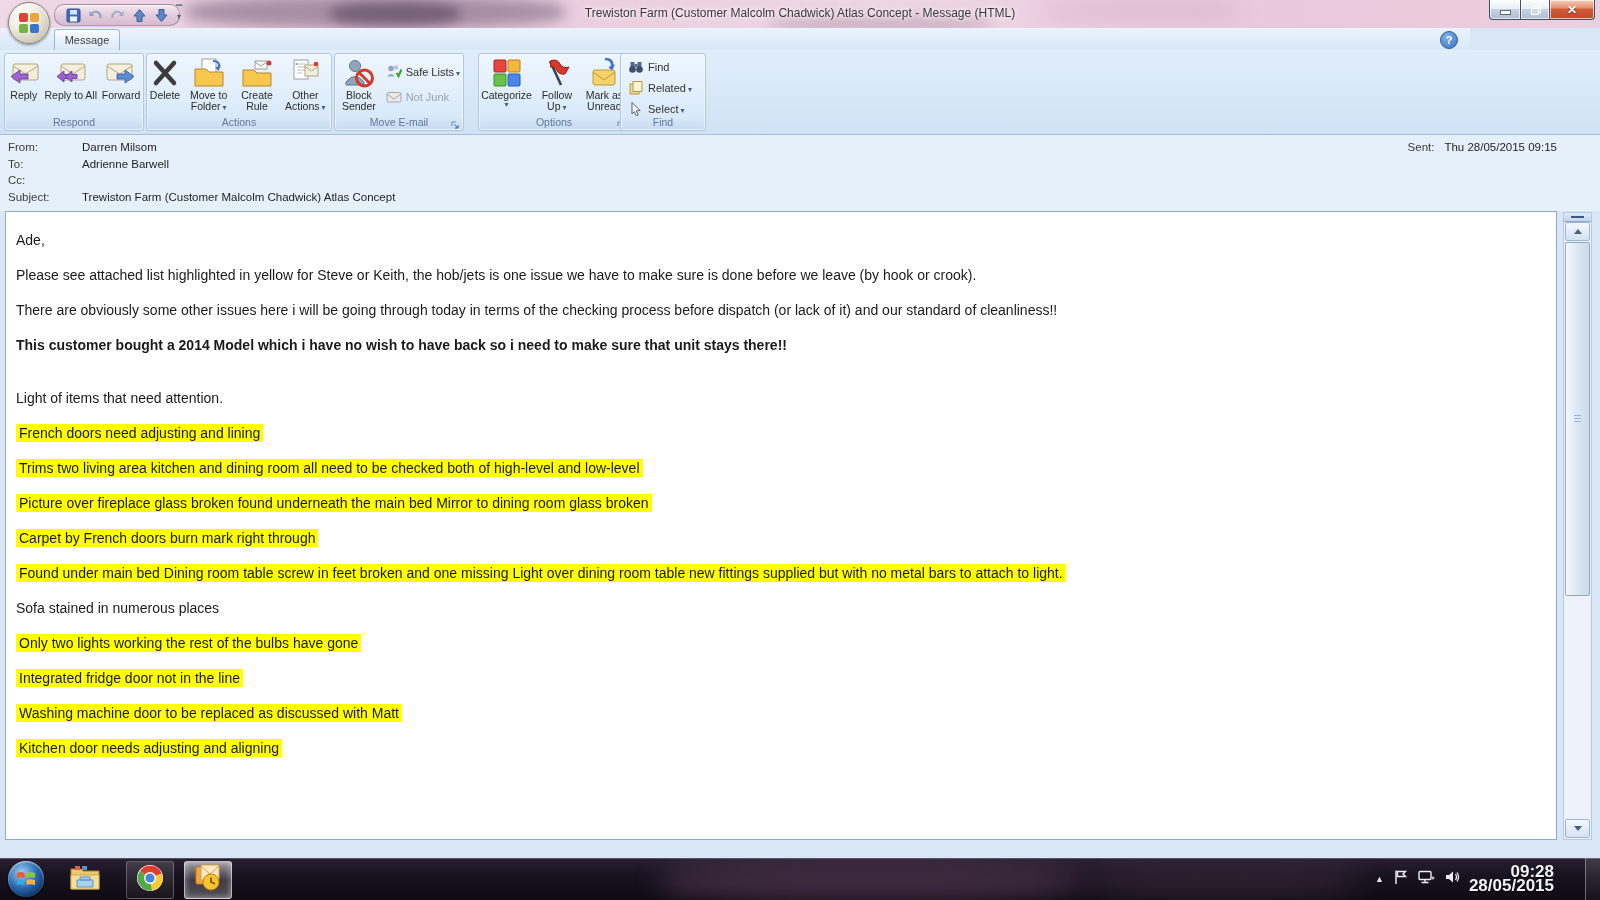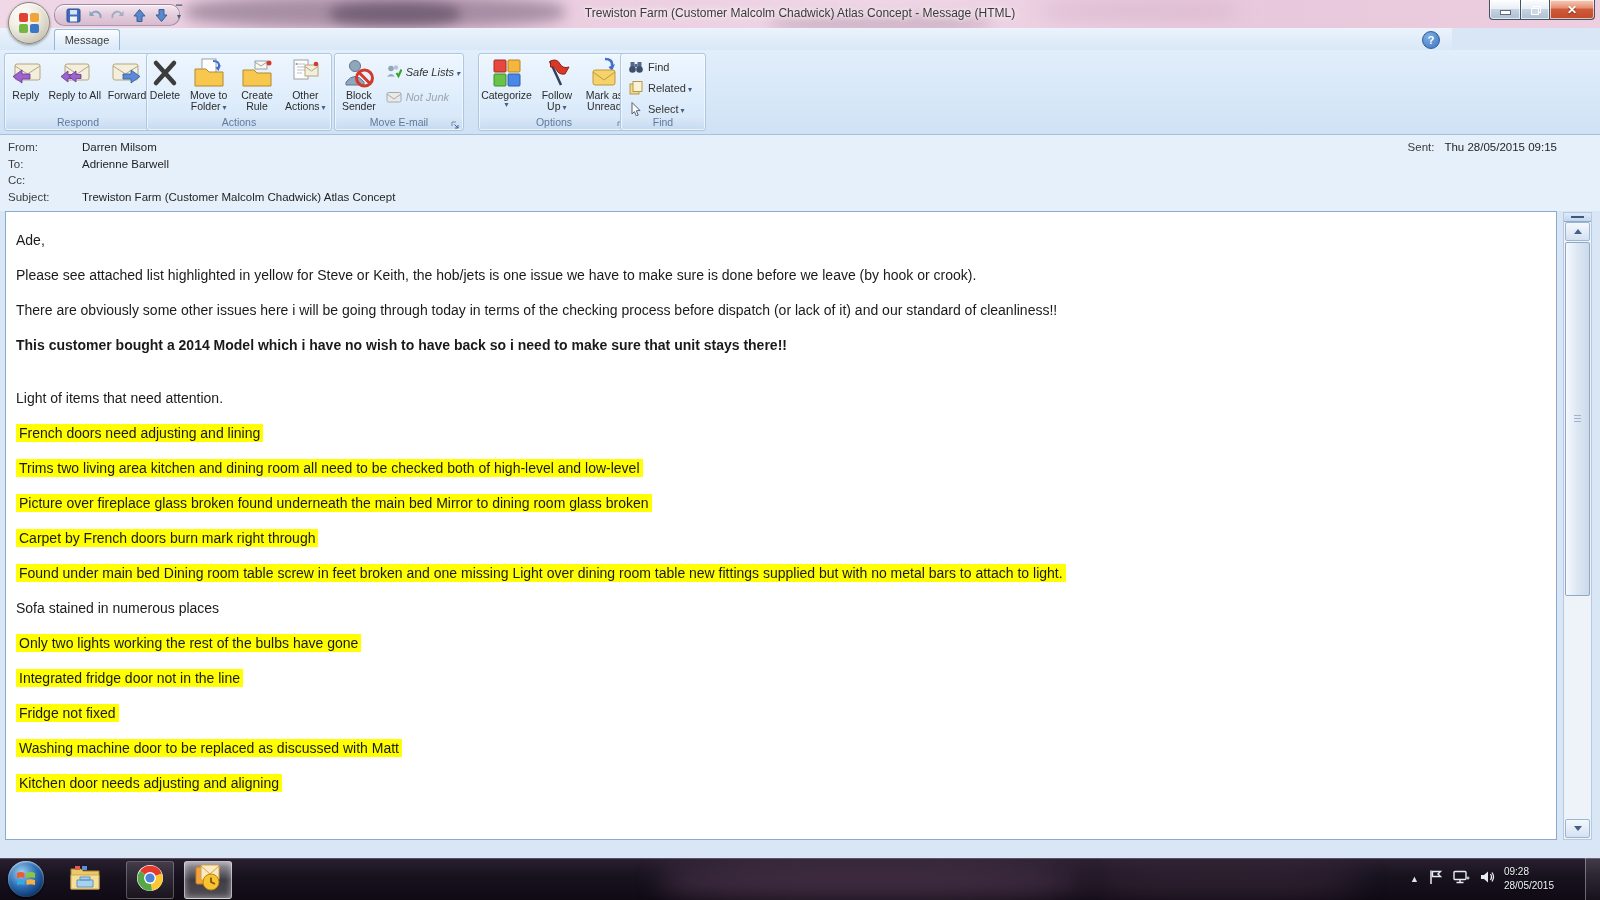--- a/index.html
+++ b/index.html
@@ -34,21 +34,21 @@
   .wbtn.close{width:44px;border-radius:0 0 4px 0;
     background:linear-gradient(180deg,#f8cdbb 0%,#e49275 40%,#d05a38 50%,#c04a2a 100%);}
   .glyph-min{width:9px;height:3px;background:#fff;border:1px solid #5d6b7a;margin-top:6px;}
   .glyph-res{width:9px;height:8px;position:relative;}
   .glyph-res:before{content:"";position:absolute;left:2px;top:0;width:6px;height:5px;border:1px solid #fff;}
   .glyph-res:after{content:"";position:absolute;left:0;top:2px;width:6px;height:5px;border:1px solid #fff;background:#cfd9e4;}
   .glyph-x{color:#fff;font-size:12px;font-weight:bold;text-shadow:0 1px 1px rgba(90,20,10,.8);}
   
   .app{position:absolute;left:0;top:28px;width:1600px;height:830px;background:#d9e6f5;}
   .tabrow{position:absolute;left:0;top:0;width:1452px;height:22px;
-    background:linear-gradient(#ebf3fc,#d9e8f7);border-bottom:1px solid #bcd2ea;}
+    background:linear-gradient(#ebf3fc,#d9e8f7);border-bottom:1px solid #bcd2ea;padding-left:18px;}
   .tab{position:absolute;left:54px;top:1px;width:64px;height:21px;line-height:21px;text-align:center;
     font-size:11px;color:#3e3e3e;border:1px solid #97b7da;border-bottom:none;border-radius:3px 3px 0 0;
     background:linear-gradient(#fdfeff,#eaf2fc 45%,#d9e8f7);}
   .helpbtn{position:absolute;right:12px;top:3px;width:16px;height:16px;border-radius:50%;
     background:radial-gradient(circle at 35% 30%,#7fb0e4,#3f74c2);border:1px solid #2d5globalThis;border:1px solid #2d5c9e;
     color:#fff;font-size:11px;font-weight:bold;text-align:center;line-height:16px;}
   .ribbon{position:absolute;left:0;top:22px;width:1600px;height:84px;
     background:linear-gradient(#e1eefb,#cfe2f5);border-bottom:1px solid #a6c0dc;}
   .rgroup{position:absolute;top:3px;height:76px;border:1px solid #aec6e2;border-radius:3px;
     background:linear-gradient(180deg,#eef6fe 0%,#e0eefc 55%,#d3e5f7 100%);
@@ -95,21 +95,21 @@
   .grip{position:absolute;left:8px;right:8px;top:50%;margin-top:-4px;}
   .grip i{display:block;height:1px;background:#9fb3cb;margin-bottom:2px;}
   
   .taskbar{position:absolute;left:0;top:858px;width:1600px;height:42px;overflow:hidden;
     background:linear-gradient(180deg,#2a2030,#191320 40%,#0f0a14);box-shadow:inset 0 1px 0 rgba(190,170,200,.35);}
   .tbtn{position:absolute;top:3px;width:46px;height:36px;border-radius:3px;display:flex;align-items:center;justify-content:center;}
   .tbtn.running{background:linear-gradient(rgba(255,255,255,.14),rgba(255,255,255,.04));border:1px solid rgba(255,255,255,.25);}
   .tbtn.active{background:linear-gradient(rgba(255,255,255,.55),rgba(255,255,255,.18) 50%,rgba(255,255,255,.28));
     border:1px solid rgba(255,255,255,.6);box-shadow:inset 0 0 6px rgba(255,255,255,.5);}
   .tray{position:absolute;right:46px;top:0;height:42px;display:flex;align-items:center;gap:9px;color:#e8ecf2;}
-  .clock{font-size:10px;line-height:14px;color:#f0f3f7;text-shadow:0 1px 1px #000;}
+  .clock{font-size:17px;line-height:14px;text-align:right;color:#f0f3f7;text-shadow:0 1px 1px #000;font-weight:bold;}
   .showdesk{position:absolute;right:0;top:0;width:14px;height:42px;border-left:1px solid rgba(255,255,255,.35);
     background:linear-gradient(rgba(255,255,255,.12),rgba(255,255,255,.03));}
   .tray-arrow{font-size:9px;color:#dfe3ea;}
 </style>
 </head>
 <body>
 
 <div class="screen">
 
   <div class="titlebar">
@@ -176,21 +176,21 @@
 
   <div class="app">
 
     <div class="tabrow">
       <div class="tab">Message</div>
       <div class="helpbtn">?</div>
     </div>
 
     <div class="ribbon">
 
-      <div class="rgroup" style="left:4px;width:138px;padding-left:8px;">
+      <div class="rgroup" style="left:4px;width:138px;">
         <div class="btnrow">
           <div class="bigbtn">
             <span class="i32">
               <svg viewBox="0 0 32 32">
                   <rect x="5" y="7" width="25" height="16" rx="2" fill="#f4eedd" stroke="#b3a77e"></rect>
                   <path d="M5 9 L17.5 17 L30 9" fill="none" stroke="#b3a77e"></path>
                   <path d="M12 13 L3 19.5 L12 26 V22 H20 V17 H12 Z" fill="#9e62d2" stroke="#5d3a8e" stroke-width=".8"></path>
                 </svg>
             </span>
             <span class="blabel">Reply</span>
@@ -275,21 +275,21 @@
             <span class="i32">
               <svg viewBox="0 0 32 32">
                   <circle cx="12" cy="9" r="5.5" fill="#90a6bd" stroke="#62778c"></circle>
                   <path d="M3 25 Q12 14 21 25 V28 H3 Z" fill="#90a6bd" stroke="#62778c"></path>
                   <circle cx="21.5" cy="21" r="8" fill="none" stroke="#d23b2b" stroke-width="3"></circle>
                   <path d="M16 15.5 L27 26.5" stroke="#d23b2b" stroke-width="3"></path>
                 </svg>
             </span>
             <span class="blabel">Block Sender</span>
           </div>
-          <div style="display:flex;flex-direction:column;gap:6px;padding-top:6px;font-style:italic;">
+          <div style="display:flex;flex-direction:column;gap:6px;padding-top:6px;">
             <div class="sbtn">
               <span class="i16">
                 <svg viewBox="0 0 16 16">
                     <circle cx="5" cy="4.5" r="2.8" fill="#90a6bd"></circle>
                     <path d="M1 12.5 Q5 7.5 9 12.5 Z" fill="#90a6bd"></path>
                     <circle cx="10" cy="3.5" r="2.2" fill="#b6c4d2"></circle>
                     <path d="M10.5 9 L12.5 12 L15.5 5.5" stroke="#3da32d" stroke-width="2.2" fill="none"></path>
                   </svg>
               </span>
               <span class="slabel drop">Safe Lists</span>
@@ -444,23 +444,20 @@
       <div class="para">
         <span class="">Sofa stained in numerous places</span>
       </div>
       <div class="para">
         <span class="hl">Only two lights working the rest of the bulbs have gone</span>
       </div>
       <div class="para">
         <span class="hl">Integrated fridge door not in the line</span>
       </div>
       <div class="para">
-        <span class="hl">Fridge not fixed</span>
-      </div>
-      <div class="para">
         <span class="hl">Washing machine door to be replaced as discussed with Matt</span>
       </div>
       <div class="para">
         <span class="hl">Kitchen door needs adjusting and aligning</span>
       </div>
     </div>
 
   <div class="vscroll">
     <div class="split"></div>
     <div class="sbtnv" style="top:9px">

